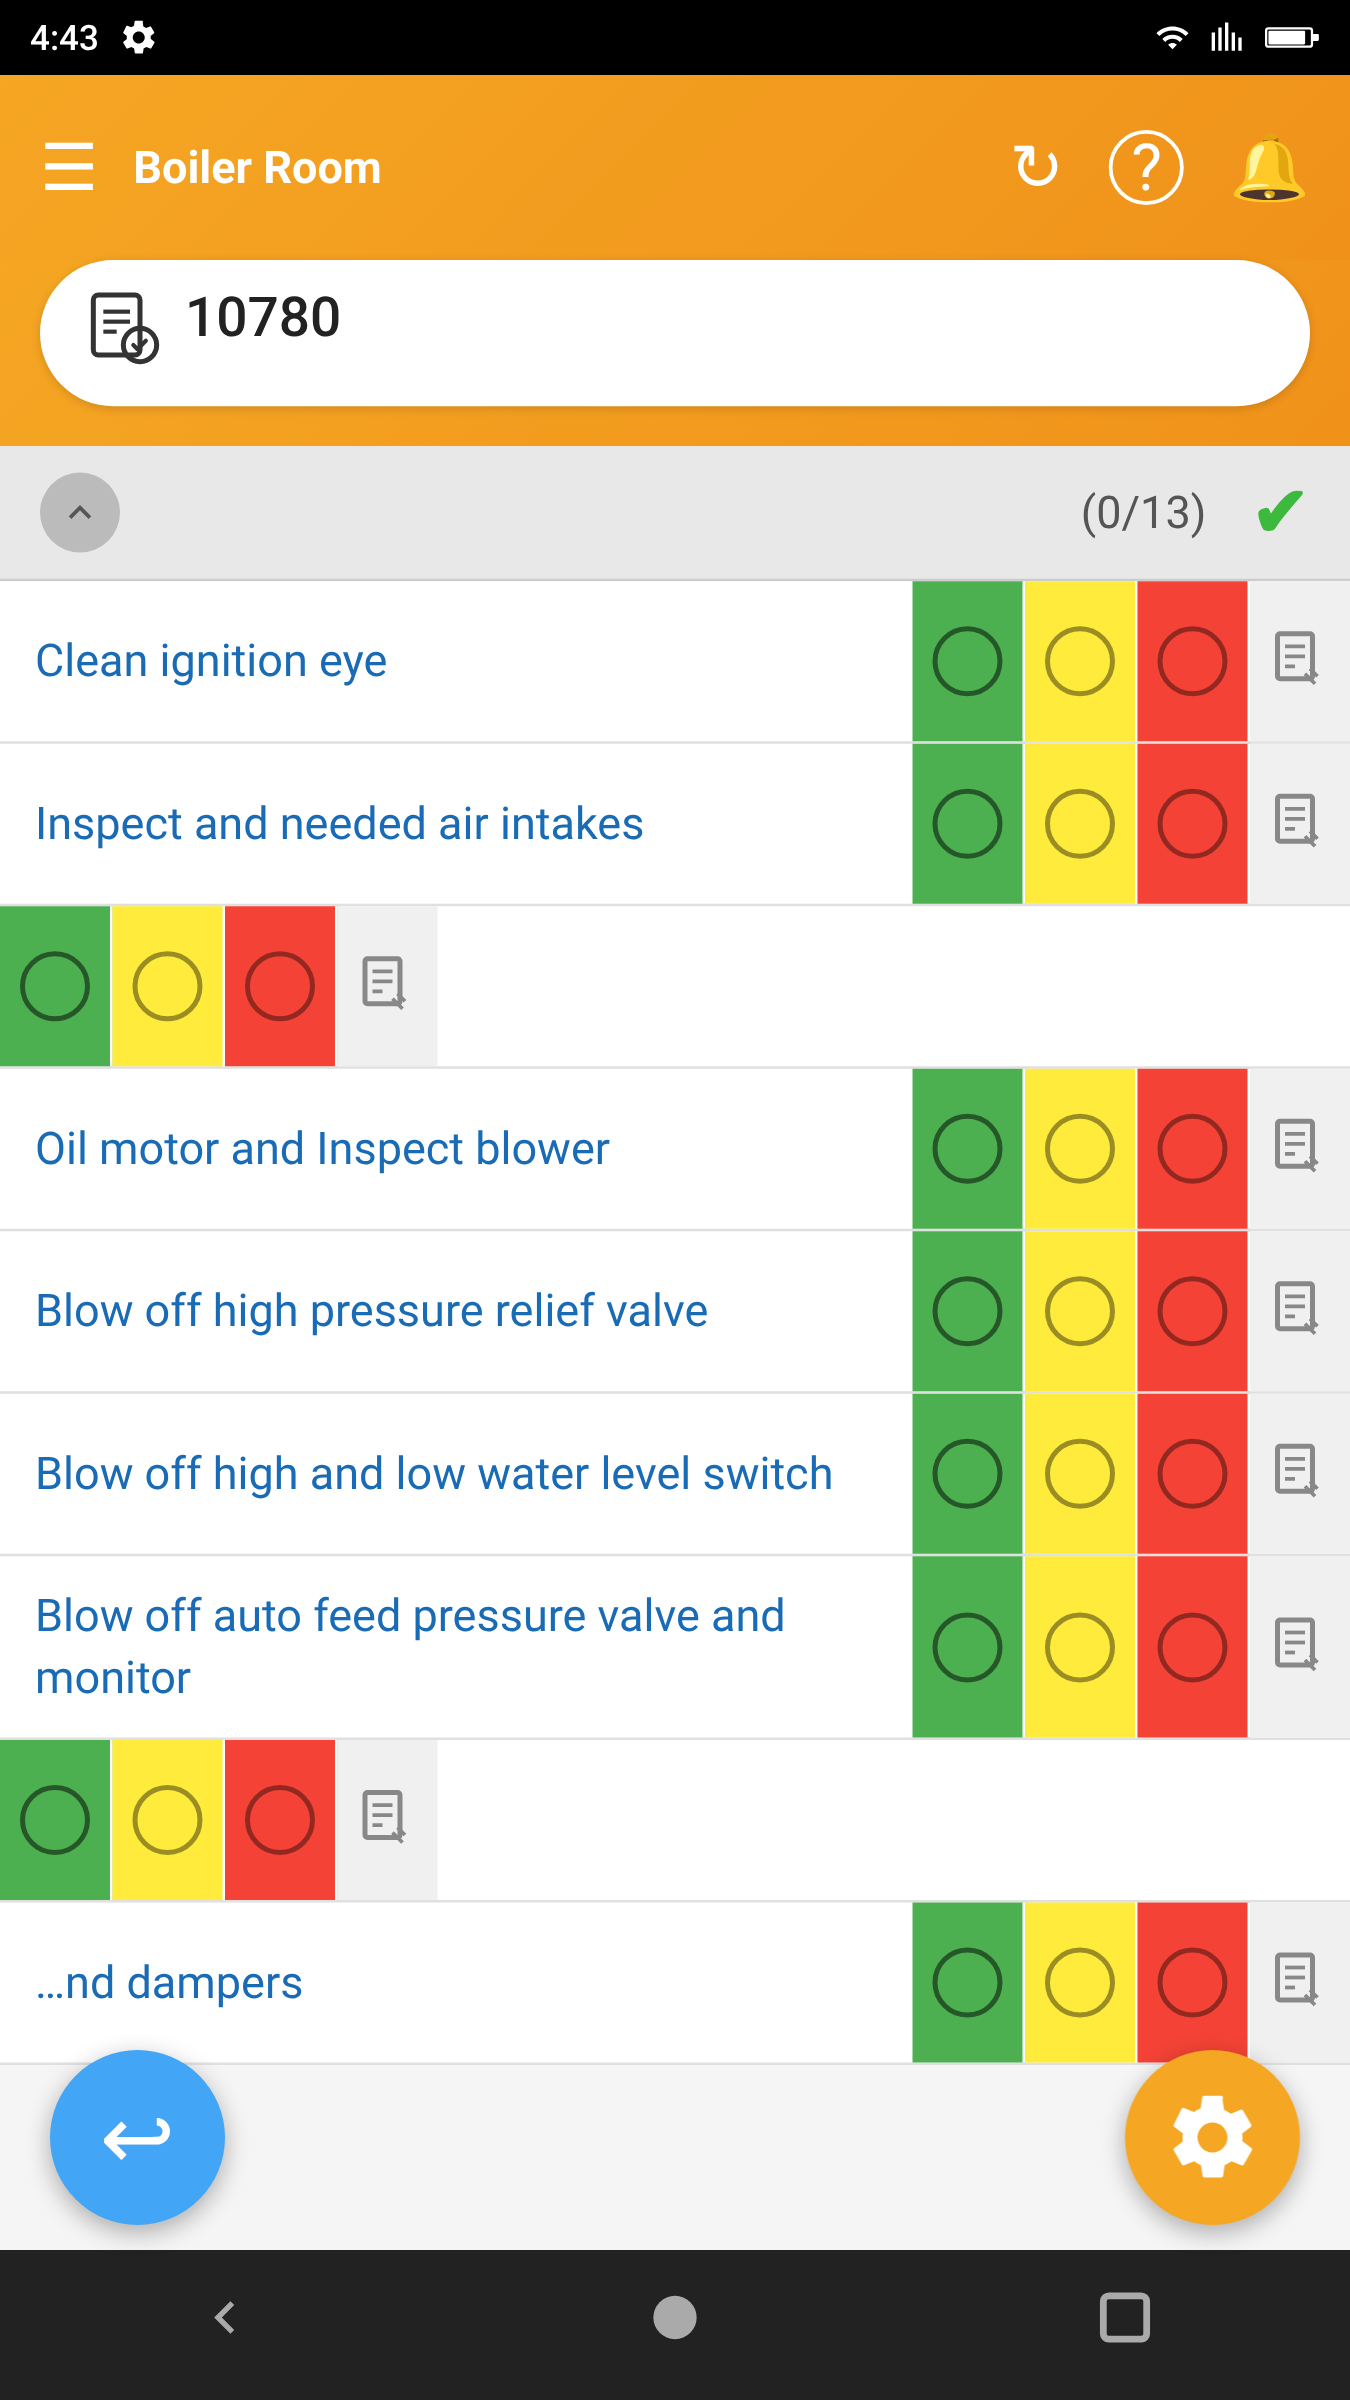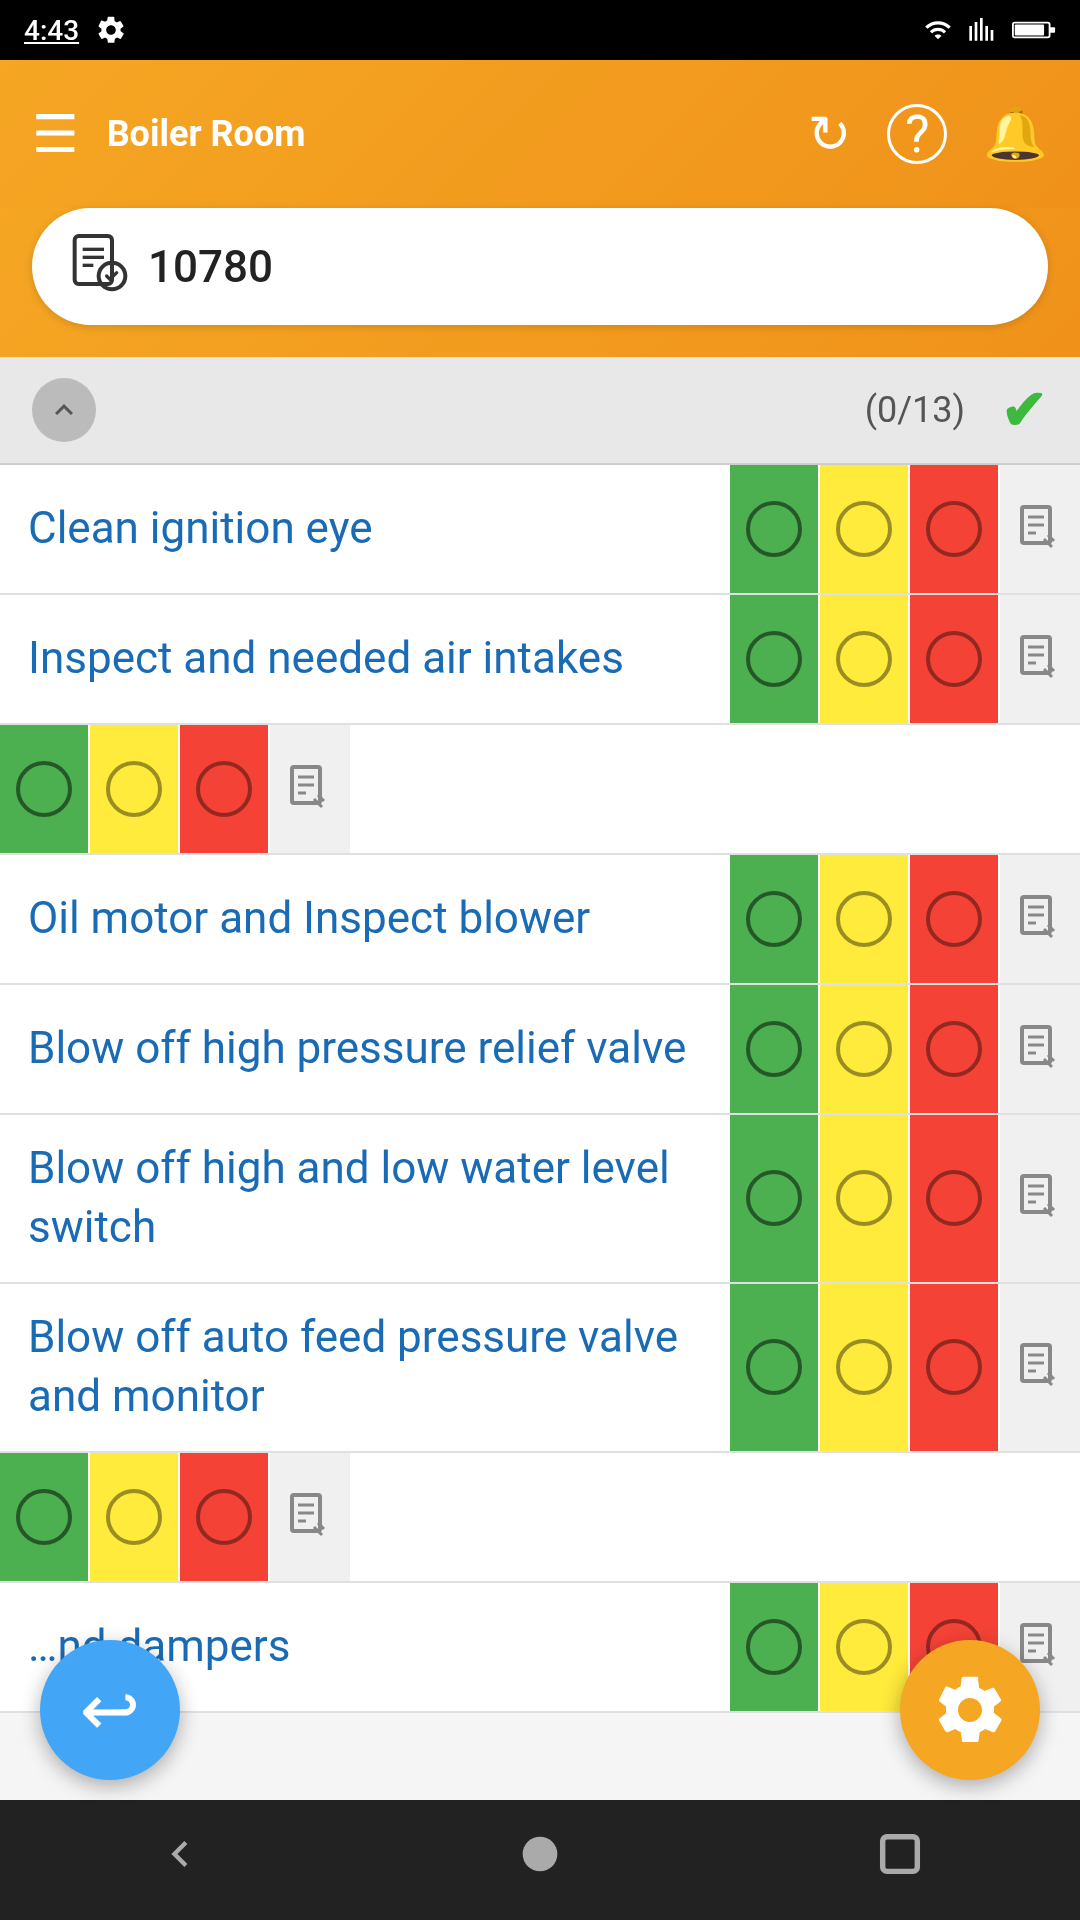--- a/index.html
+++ b/index.html
@@ -18,21 +18,21 @@
       background: #000;
       color: #fff;
       height: 60px;
       display: flex;
       align-items: center;
       justify-content: space-between;
       padding: 0 24px;
       font-size: 28px;
       font-weight: 500;
     }
-    .status-bar-left { display: flex; align-items: center; gap: 16px; text-decoration: underline; }
+    .status-bar-left { display: flex; align-items: center; gap: 16px; }
     .status-bar-right { display: flex; align-items: center; gap: 12px; }
 
     
     .header {
       background: linear-gradient(135deg, #f5a623 0%, #f0921a 100%);
       height: 148px;
       display: flex;
       align-items: center;
       padding: 0 32px;
       justify-content: space-between;
@@ -47,21 +47,20 @@
 
     
     .search-bar-wrap {
       background: linear-gradient(135deg, #f5a623 0%, #f0921a 100%);
       padding: 0 32px 32px 32px;
     }
     .search-bar {
       background: #fff;
       border-radius: 60px;
       display: flex;
-      align-items: center;
       padding: 20px 32px;
       gap: 20px;
       box-shadow: 0 2px 8px rgba(0,0,0,0.15);
     }
     .search-bar-icon { font-size: 52px; color: #333; }
     .search-bar-text { font-size: 44px; color: #222; font-weight: 500; }
 
     
     .progress-row {
       background: #e8e8e8;
@@ -102,21 +101,21 @@
       display: flex;
       align-items: stretch;
       border-bottom: 2px solid #e0e0e0;
       min-height: 130px;
     }
     .task-label {
       flex: 1;
       display: flex;
       align-items: center;
       padding: 24px 28px;
-      font-size: 44px;
+      font-size: 36px;
       color: #1a6bb5;
       line-height: 1.35;
     }
     .task-buttons {
       display: flex;
       align-items: stretch;
     }
     .btn-green {
       background: #4caf50;
       width: 90px;

